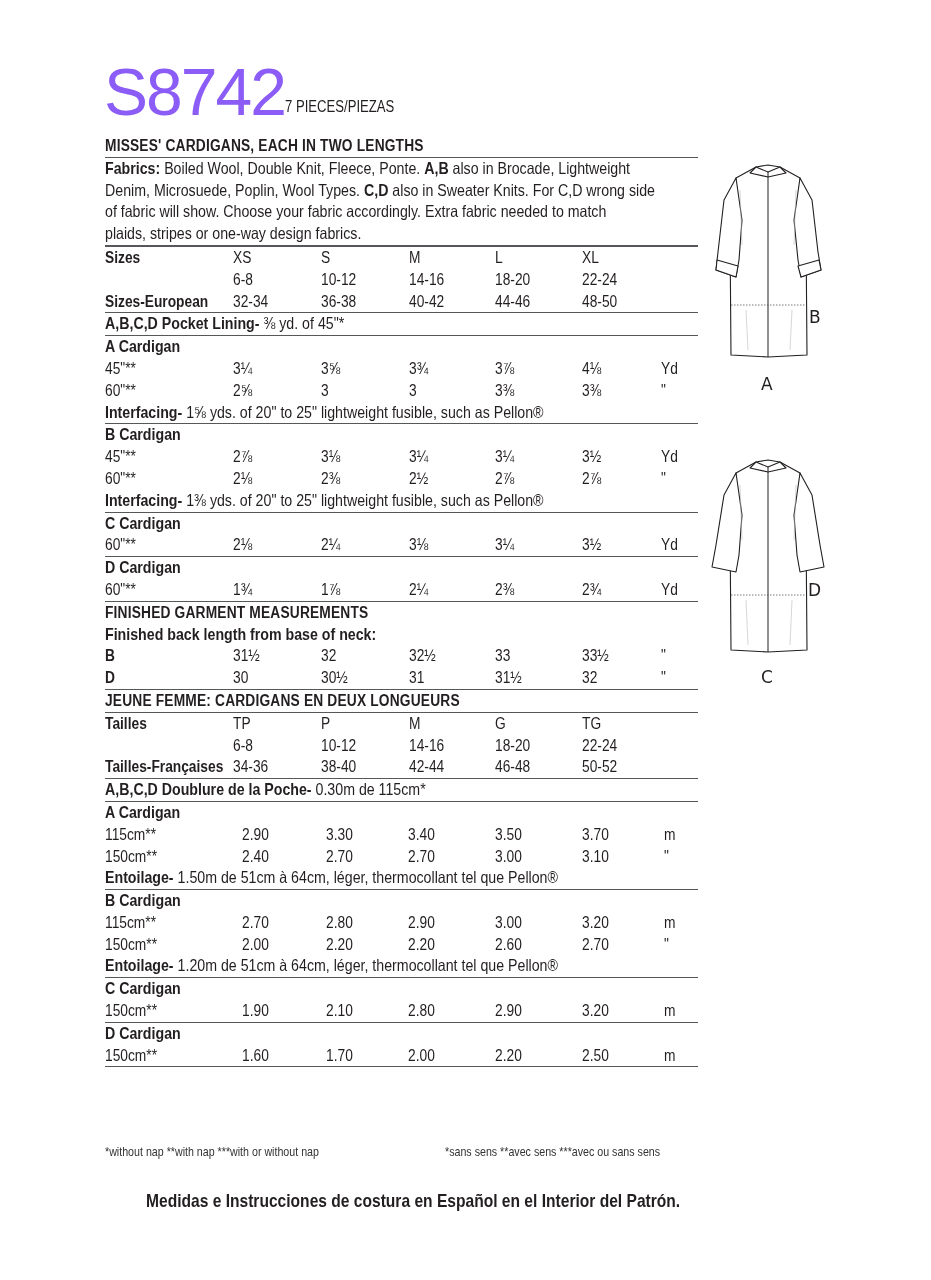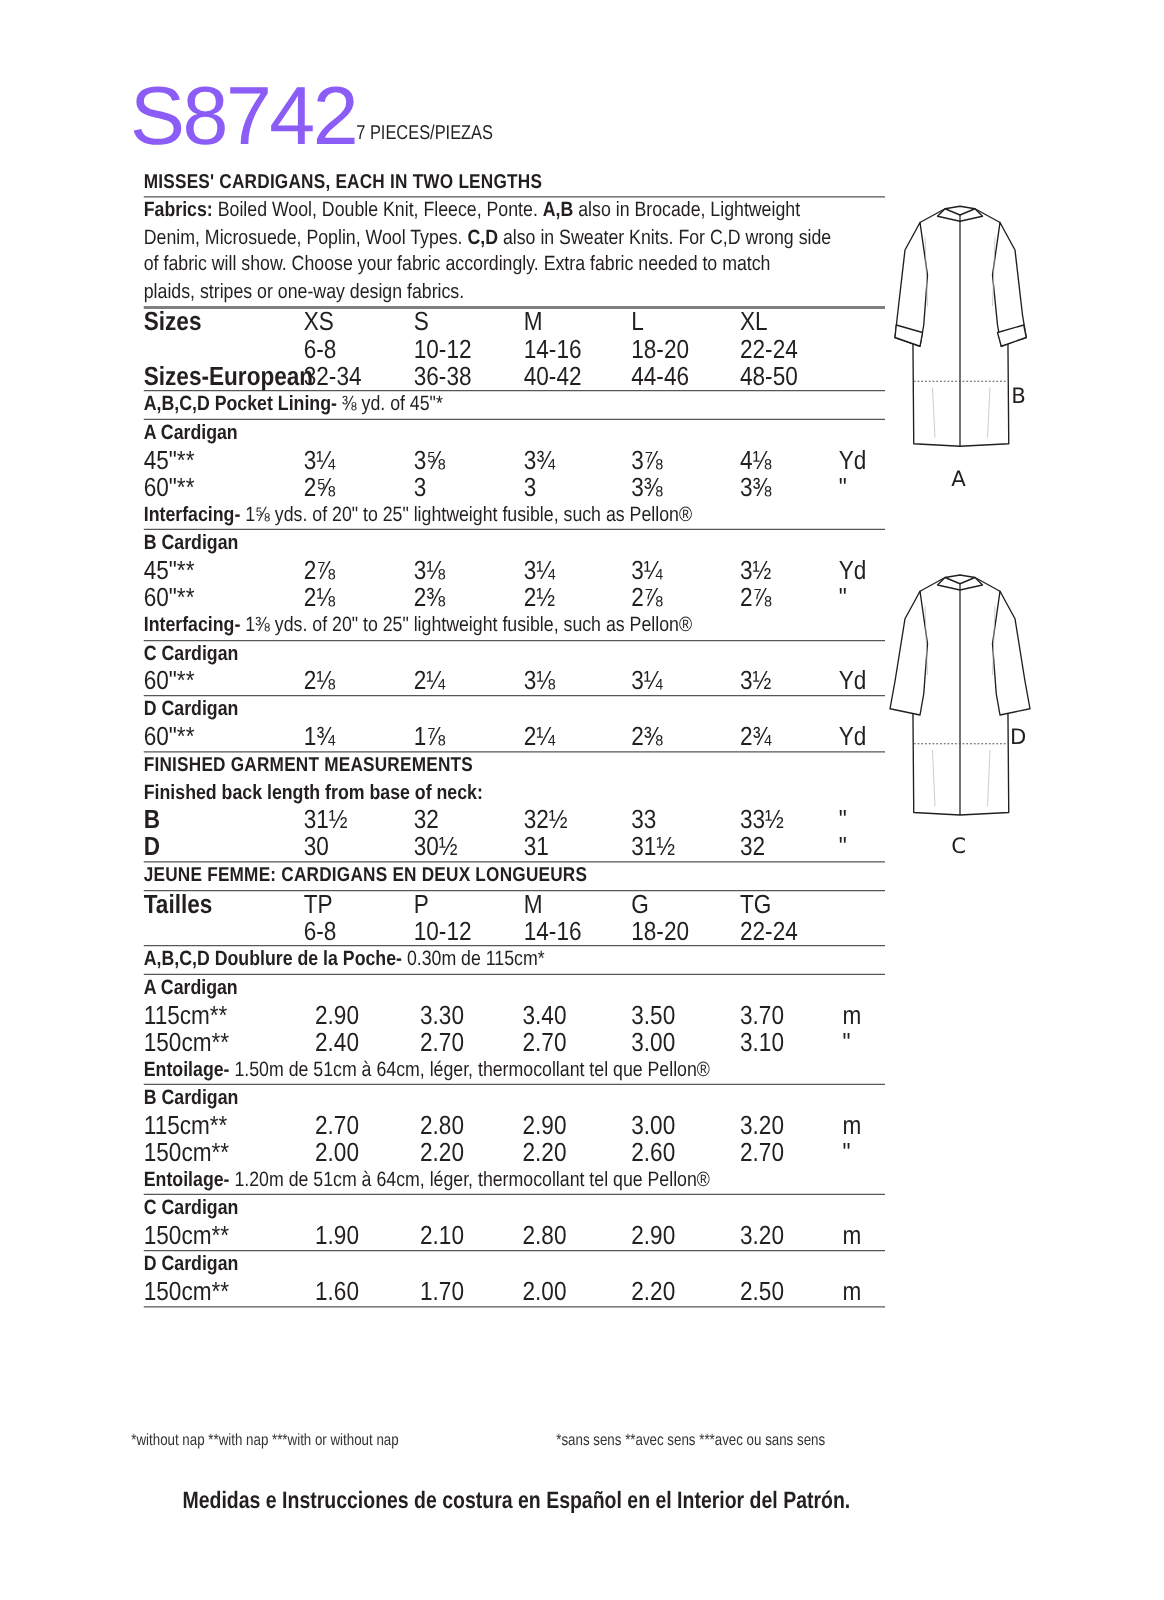--- a/index.html
+++ b/index.html
@@ -6,26 +6,26 @@
   body {
     width: 931px; height: 1280px; background: #ffffff; position: relative; overflow: hidden;
     font-family: "Liberation Sans", "DejaVu Sans", sans-serif; color: #231f20;
   }
   .abs { position: absolute; }
   .pn {
     left: 104px; top: 52px; font-size: 66px; letter-spacing: -2px; line-height: 80px;
     font-family: Liberation Sans, sans-serif; color: #8b5cf6;
   }
   .pieces { left: 285px; top: 98px; font-size: 16px; transform: scaleX(0.82); transform-origin: left top; letter-spacing: 0px; }
-  .col { position: absolute; left: 115px; top: 135px; width: 593px; }
+  .col { position: absolute; left: 105px; top: 135px; width: 593px; }
   .ln { position: relative; font-size: 16.5px; line-height: 21.8px; white-space: nowrap; transform: scaleX(0.86); transform-origin: left top; width: 690px; }
   .ln b { font-weight: bold; }
   .ttl { font-weight: bold; font-size: 16px; letter-spacing: 0.2px; }
   .rule { border-bottom: 1.6px solid #55575a; width: 593px; }
-  .grid { position: relative; height: 21.8px; font-size: 21px; line-height: 21.8px; }
+  .grid { position: relative; height: 21.8px; font-size: 16px; line-height: 21.8px; }
   .grid span { position: absolute; top: 0; white-space: nowrap; transform: scaleX(0.86); transform-origin: left top; }
   .grid .lbl { left: 0; }
   .grid .lblb { left: 0; font-weight: bold; }
   .c1 { left: 128px; } .c2 { left: 216px; } .c3 { left: 304px; } .c4 { left: 390px; } .c5 { left: 477px; } .cu { left: 556px; }
   .m1 { left: 137px; } .m2 { left: 221px; } .m3 { left: 303px; } .m4 { left: 390px; } .m5 { left: 477px; } .mu { left: 559px; }
   .fn { position: absolute; top: 1144px; font-size: 13px; white-space: nowrap; transform: scaleX(0.82); transform-origin: left top; color: #333; }
   .espanol { position: absolute; left: 146px; top: 1190px; font-size: 19px; font-weight: bold; white-space: nowrap; transform: scaleX(0.82); transform-origin: left top; }
   .fig-letter { position: absolute; font-size: 17px; font-family: "DejaVu Sans", sans-serif; color: #231f20; }
 </style>
 </head>
@@ -190,20 +190,28 @@
       <span class="c3">M</span>
       <span class="c4">G</span>
       <span class="c5">TG</span>
     </div>
     <div class="grid">
       <span class="c1">6-8</span>
       <span class="c2">10-12</span>
       <span class="c3">14-16</span>
       <span class="c4">18-20</span>
       <span class="c5">22-24</span>
+    </div>
+    <div class="grid">
+      <span class="lblb">Tailles-Françaises</span>
+      <span class="c1">34-36</span>
+      <span class="c2">38-40</span>
+      <span class="c3">42-44</span>
+      <span class="c4">46-48</span>
+      <span class="c5">50-52</span>
     </div>
   </div>
   <div class="rule"></div>
 
   <div class="ln"><b>A,B,C,D Doublure de la Poche-</b><span> 0.30m de 115cm*</span></div>
   <div class="rule"></div>
 
   <div>
     <div class="ln"><b>A Cardigan</b></div>
     <div class="grid">

